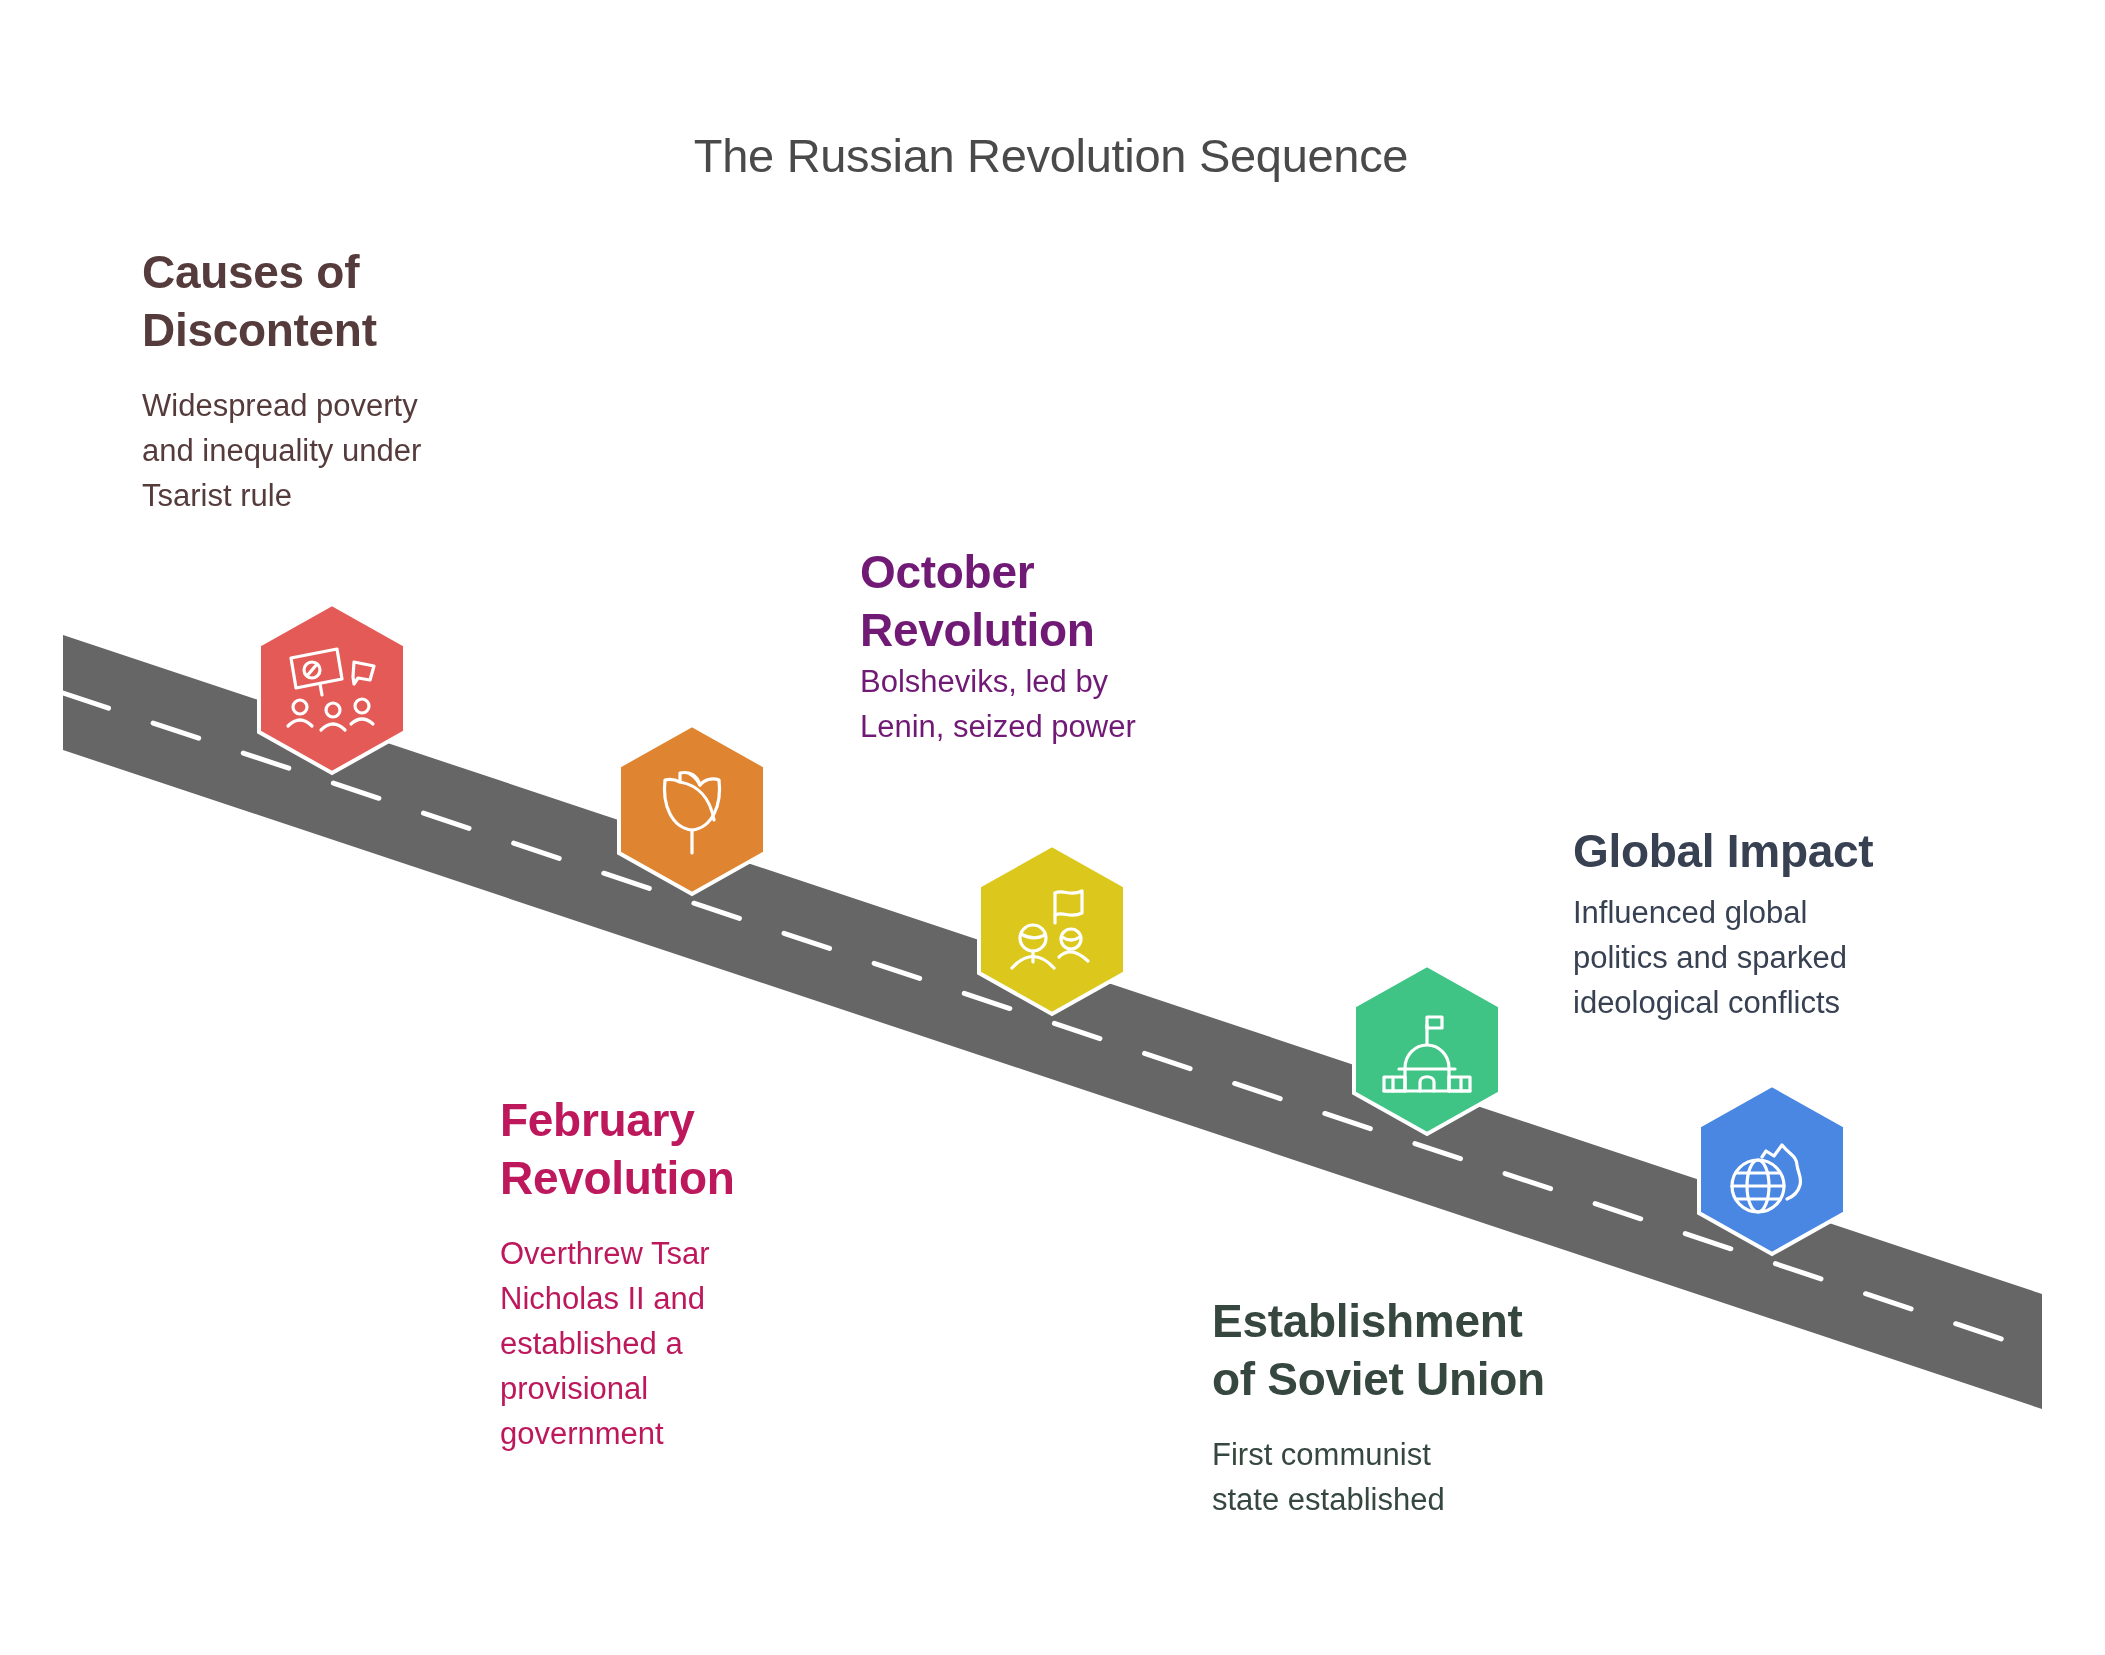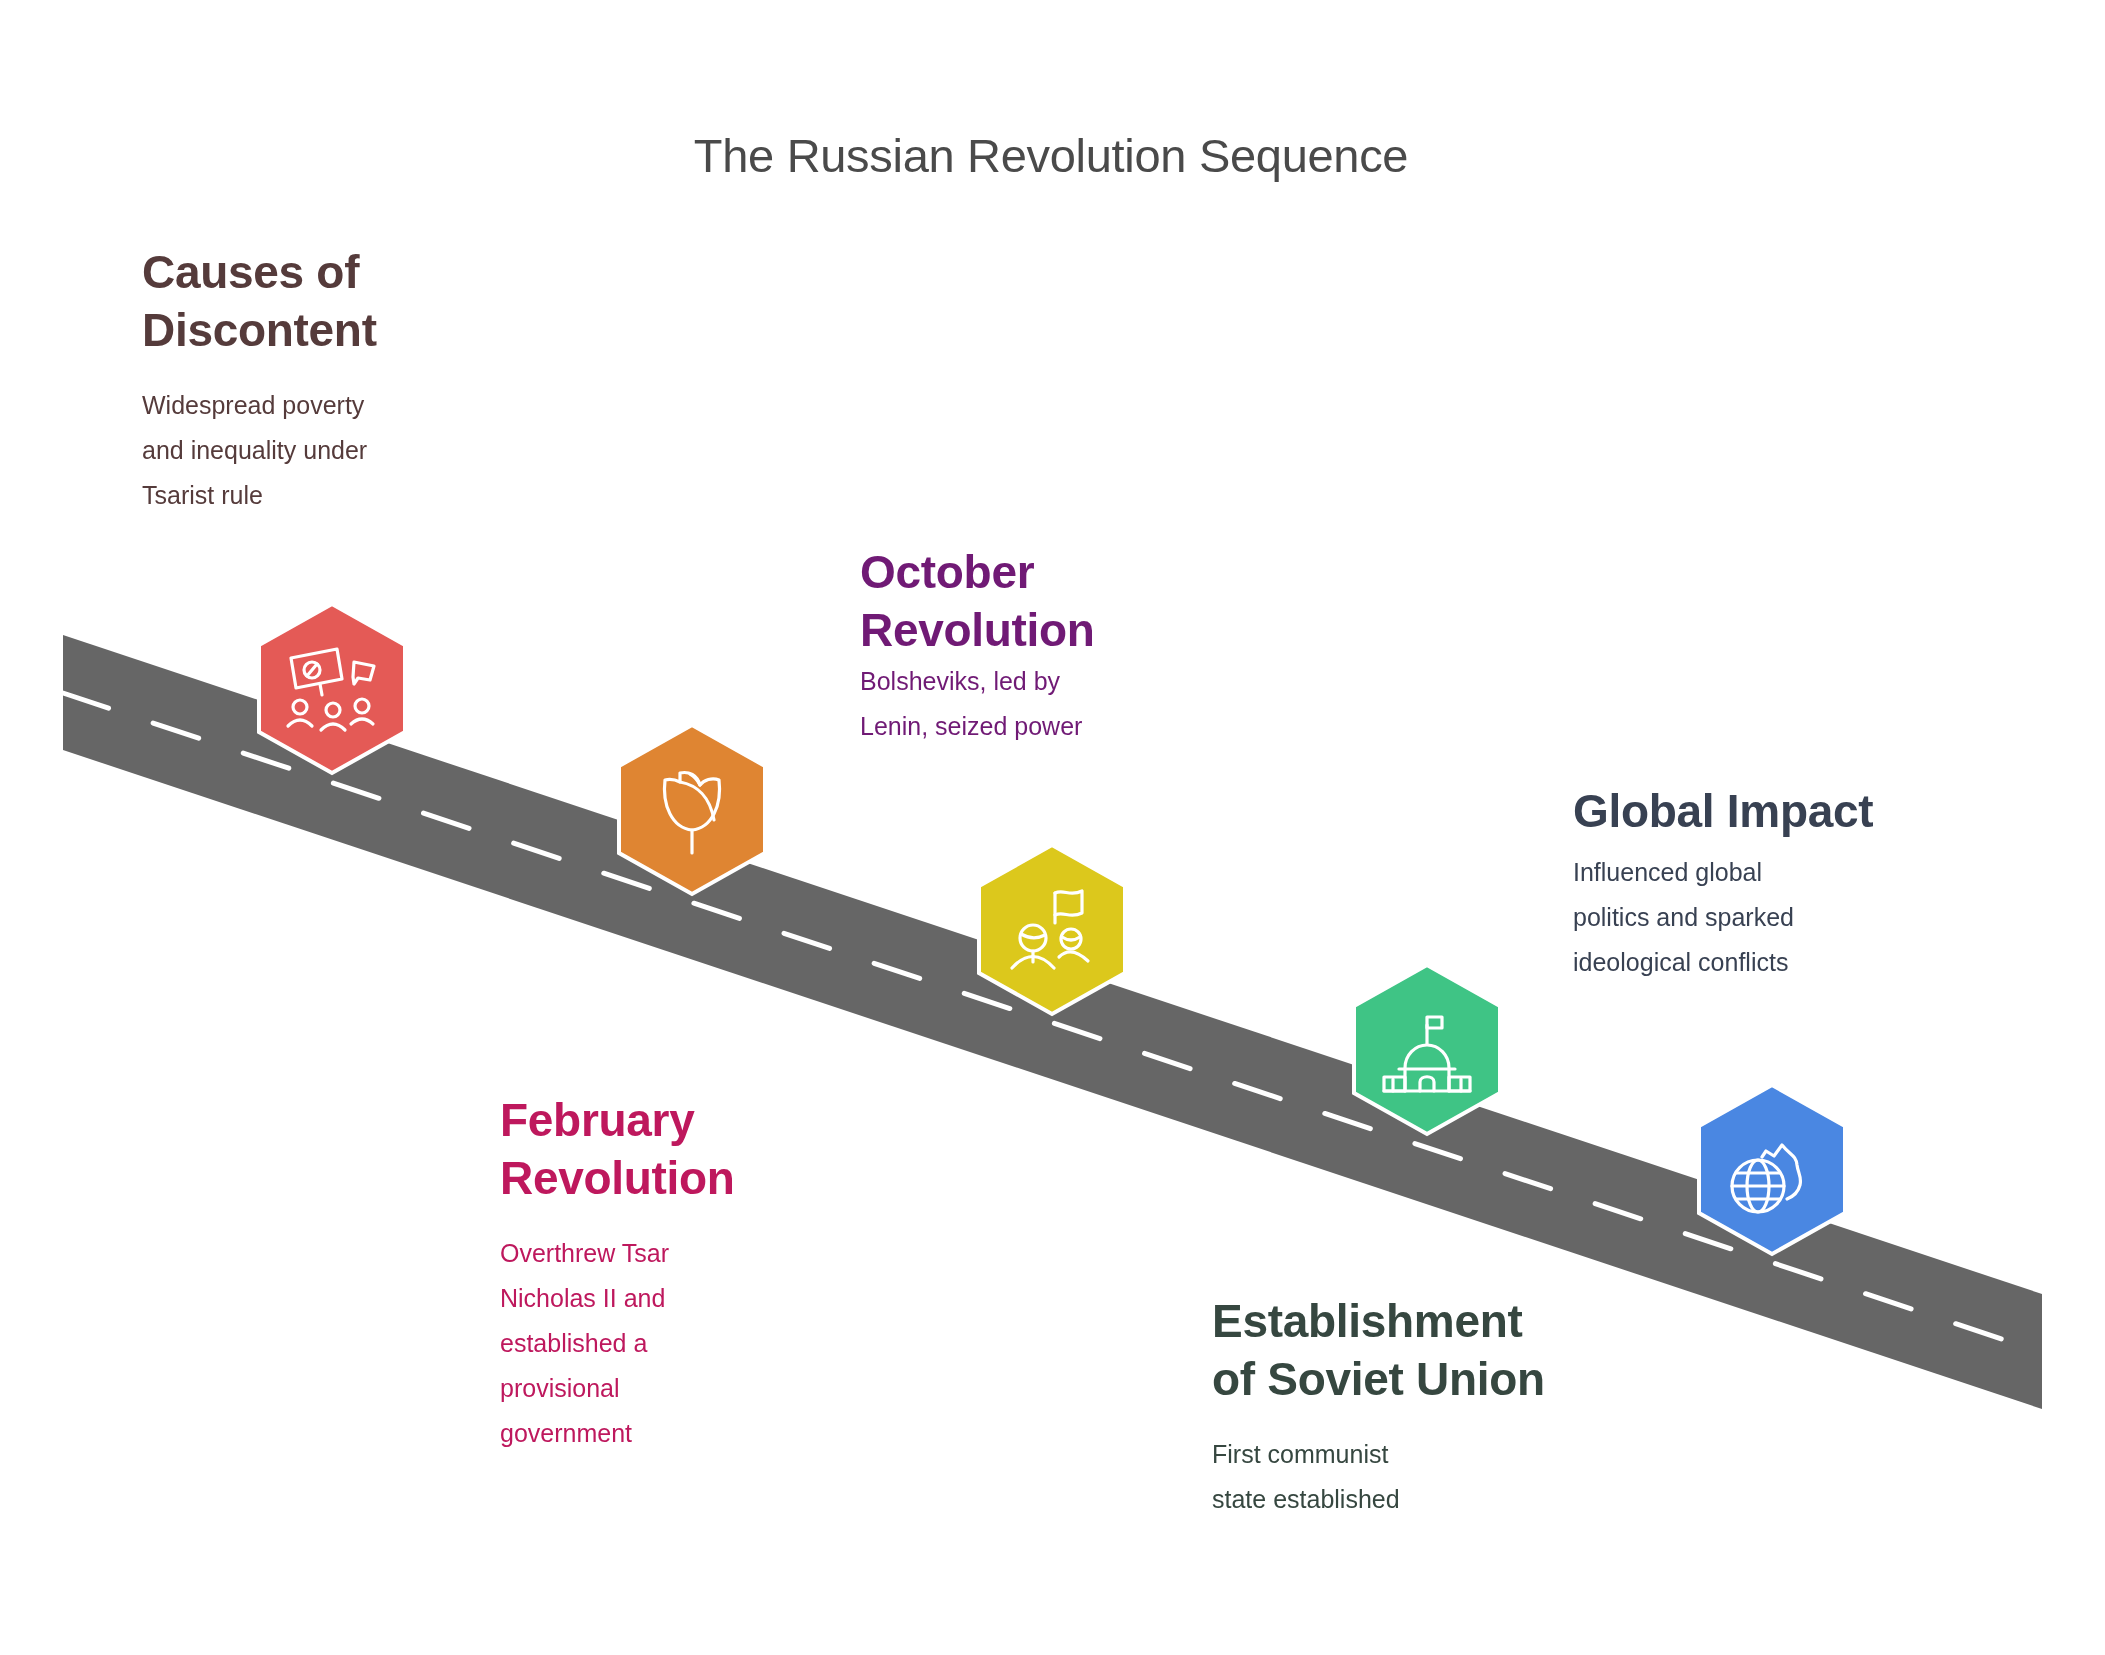--- a/index.html
+++ b/index.html
@@ -3,21 +3,21 @@
 <meta charset="utf-8">
 <style>
   html, body { margin: 0; padding: 0; background: #ffffff; }
   body { width: 2105px; height: 1655px; position: relative; overflow: hidden;
          font-family: "Liberation Sans", sans-serif; }
   #canvas { position: absolute; left: 0; top: 0; width: 2105px; height: 1655px; }
   .title { position: absolute; left: 0; width: 2102px; top: 128px; text-align: center;
            font-size: 47px; line-height: 56px; color: #4a4a4a; font-weight: normal; letter-spacing: -0.3px; }
   .block { position: absolute; text-align: left; }
   .block .heading { font-weight: bold; font-size: 46px; line-height: 58px; margin: 0; letter-spacing: -0.3px; }
-  .block .desc { font-size: 25px; line-height: 45px; margin: 0; }
+  .block .desc { font-size: 31px; line-height: 45px; margin: 0; }
   .block .desc span { display: block; }
   .block .heading span { display: block; }
 </style>
 </head>
 <body>
 
 <svg id="canvas" width="2105" height="1655" viewBox="0 0 2105 1655" xmlns="http://www.w3.org/2000/svg">
 
   <polygon points="63,635 2042,1294 2042,1409 63,750" fill="#666666"></polygon>
   <line x1="63" y1="693" x2="2042" y2="1352.5" stroke="#ffffff" stroke-width="5" stroke-linecap="round" stroke-dasharray="48 47"></line>
@@ -116,21 +116,21 @@
   <div class="heading">
     <span>October</span>
     <span>Revolution</span>
   </div>
   <div class="desc" style="">
     <span>Bolsheviks, led by</span>
     <span>Lenin, seized power</span>
   </div>
 </div>
 
-<div class="block" style="left:1573px; width:400px; top:782px; color:#384152;">
+<div class="block" style="left:1573px; width:400px; top:822px; color:#384152;">
   <div class="heading">
     <span>Global Impact</span>
   </div>
   <div class="desc" style="margin-top:10px;">
     <span>Influenced global</span>
     <span>politics and sparked</span>
     <span>ideological conflicts</span>
   </div>
 </div>
 

